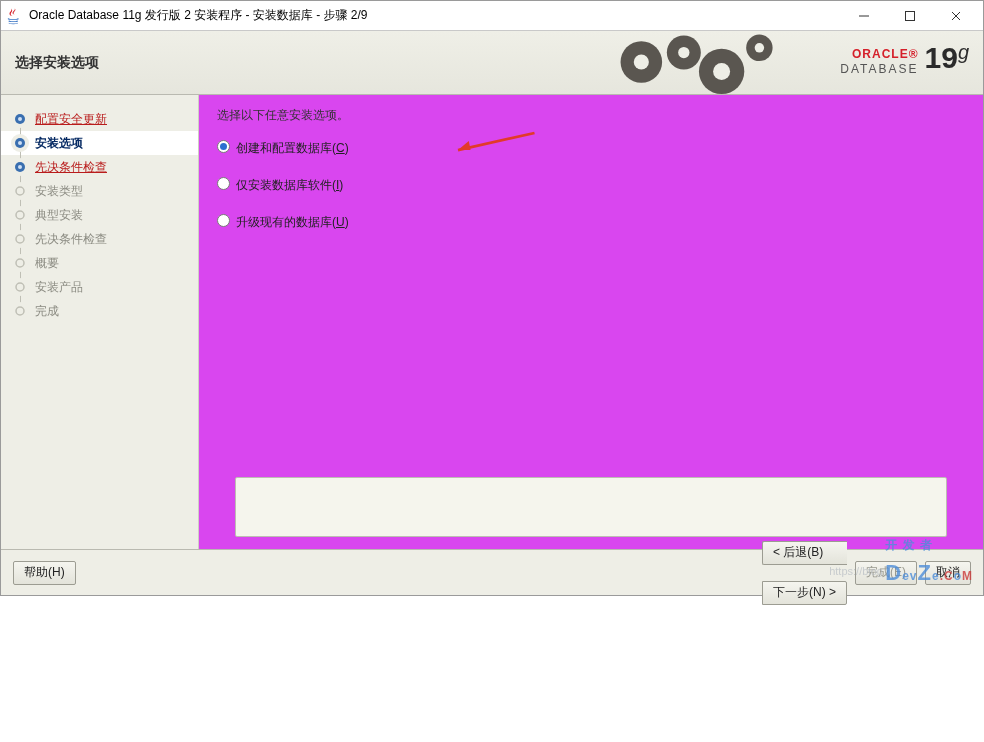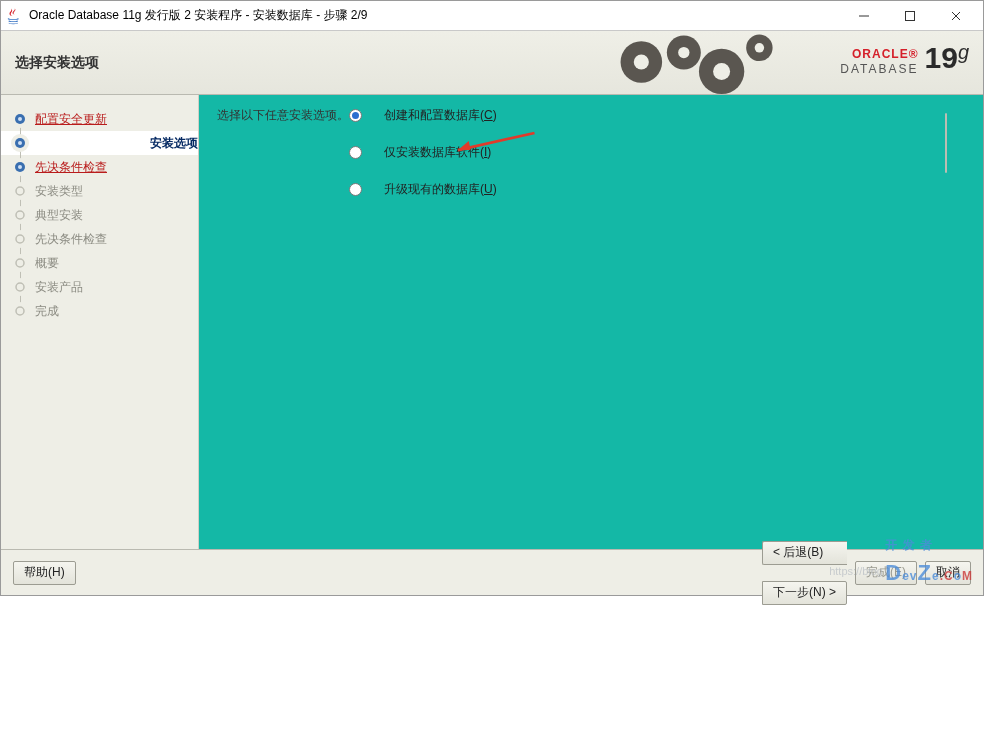--- a/index.html
+++ b/index.html
@@ -24,30 +24,30 @@
 
 .body { flex: 1; display: flex; }
 
 .sidebar { width: 198px; background: #eeeee6; border-right: 1px solid #cfcfc4; padding: 12px 0; position:relative; }
 .steps { list-style: none; }
 .step { display: flex; align-items: center; height: 24px; padding-left: 10px; position: relative; }
 .step-line { position:absolute; left: 19px; top: 0; bottom: 0; width: 1px; background: #bfbfb5; }
 .step-dot { width: 18px; height: 18px; border-radius: 50%; margin-right: 6px; display:flex; align-items:center; justify-content:center; background: #eeeee6; z-index:1; }
 .step.completed .step-label,
 .step.clickable .step-label { color: #b91c1c; text-decoration: underline; cursor: pointer; }
-.step.active { background: #ffffff; justify-content: space-between; }
+.step.active { background: #ffffff; }
 .step.active .step-label { color: #062a63; font-weight: bold; text-decoration: none;}
 .step.disabled .step-label { color: #8b8b82; }
 .step-label { font-size: 12px; }
 
 .main { flex:1; display:flex; flex-direction:column; }
-.content { flex:1; padding: 12px 18px; background: #14b8a6; display:flex; flex-direction:row; }
+.content { flex:1; padding: 12px 18px; background: #d946ef; display:flex; flex-direction:column; }
 .instruction { color: #333; margin-bottom: 16px; }
 .options { display:flex; flex-direction:column; gap: 20px; }
-.radio-row { display:flex; align-items:center; gap: 22px; }
+.radio-row { display:flex; gap: 6px; }
 .radio-row label { color: #222; }
 .radio-circle { width: 13px; height: 13px; border-radius: 50%; border: 1px solid #7a7a7a; background: #fff; display:flex; align-items:center; justify-content:center; }
 .radio-circle.sel::after { content:''; width:7px; height:7px; border-radius:50%; background:#2b6fd0; }
 .mnemonic { text-decoration: underline; }
 
 .arrow { position:absolute; width:90px; height:30px; }
 
 .message-box { height: 60px; margin: 6px 18px 0 18px; border: 1px solid #bdbdb2; background: #f5f5ed; border-radius:2px; }
 
 .footer { height: 46px; border-top: 1px solid #b9b9b0; background: #eeeee6; display:flex; align-items:center; padding: 0 12px; }

